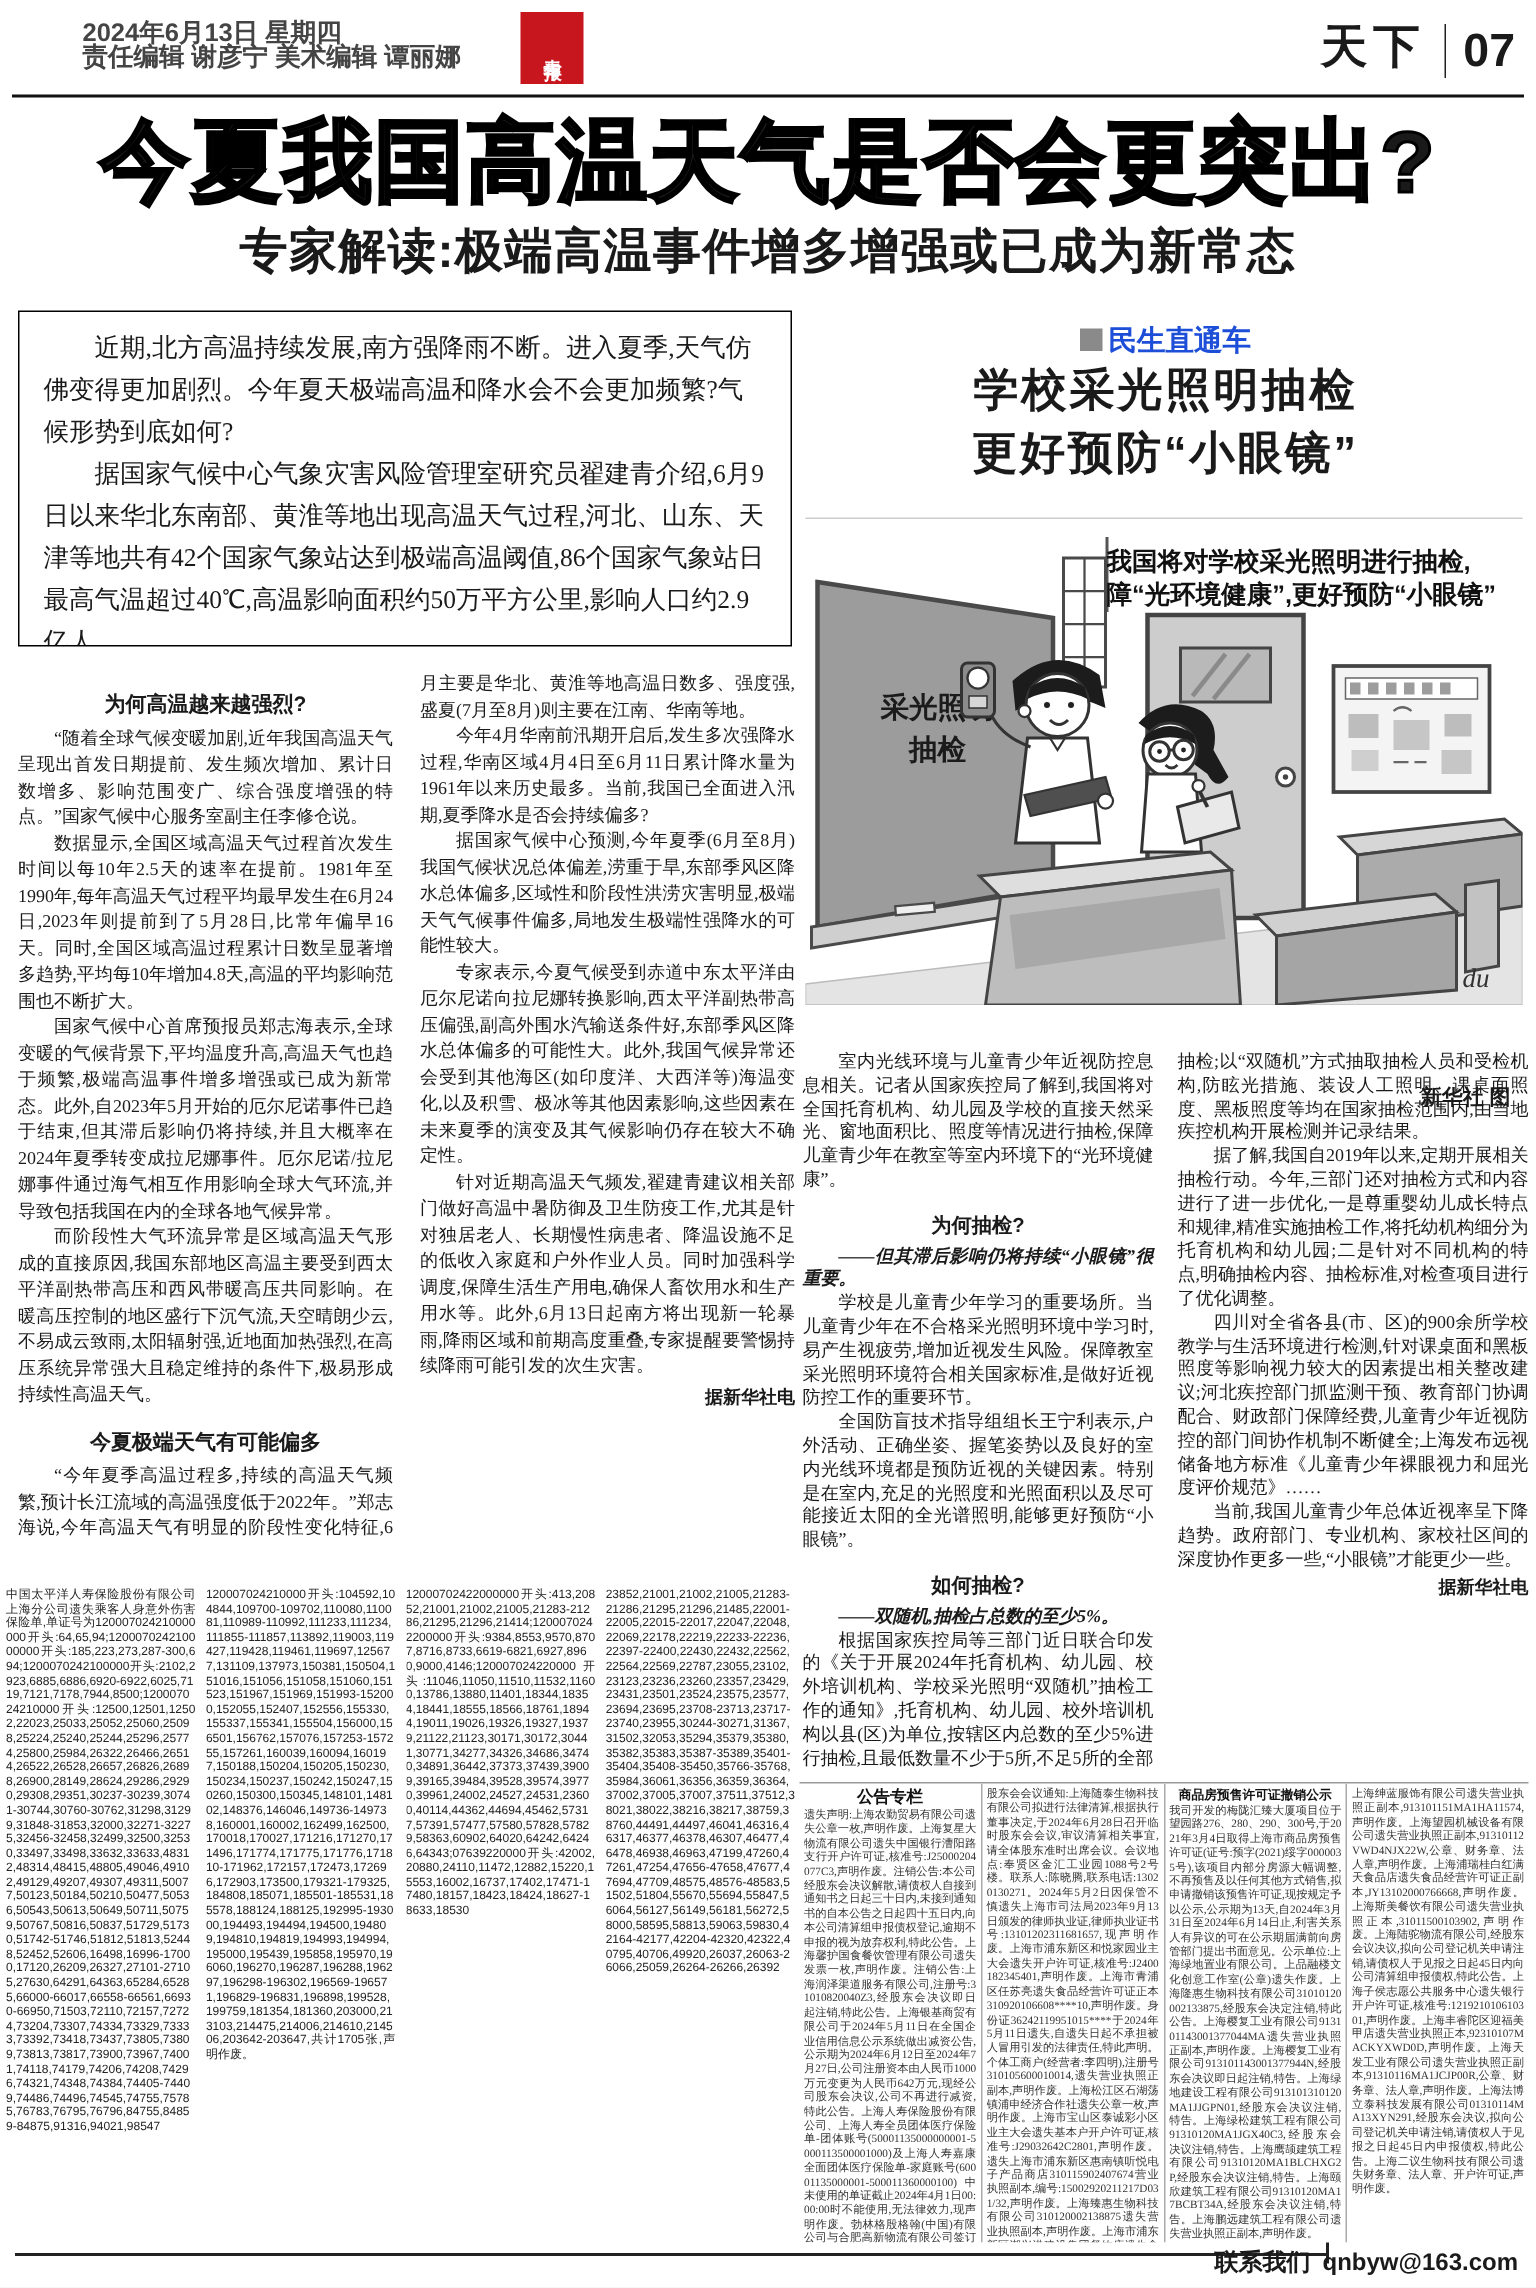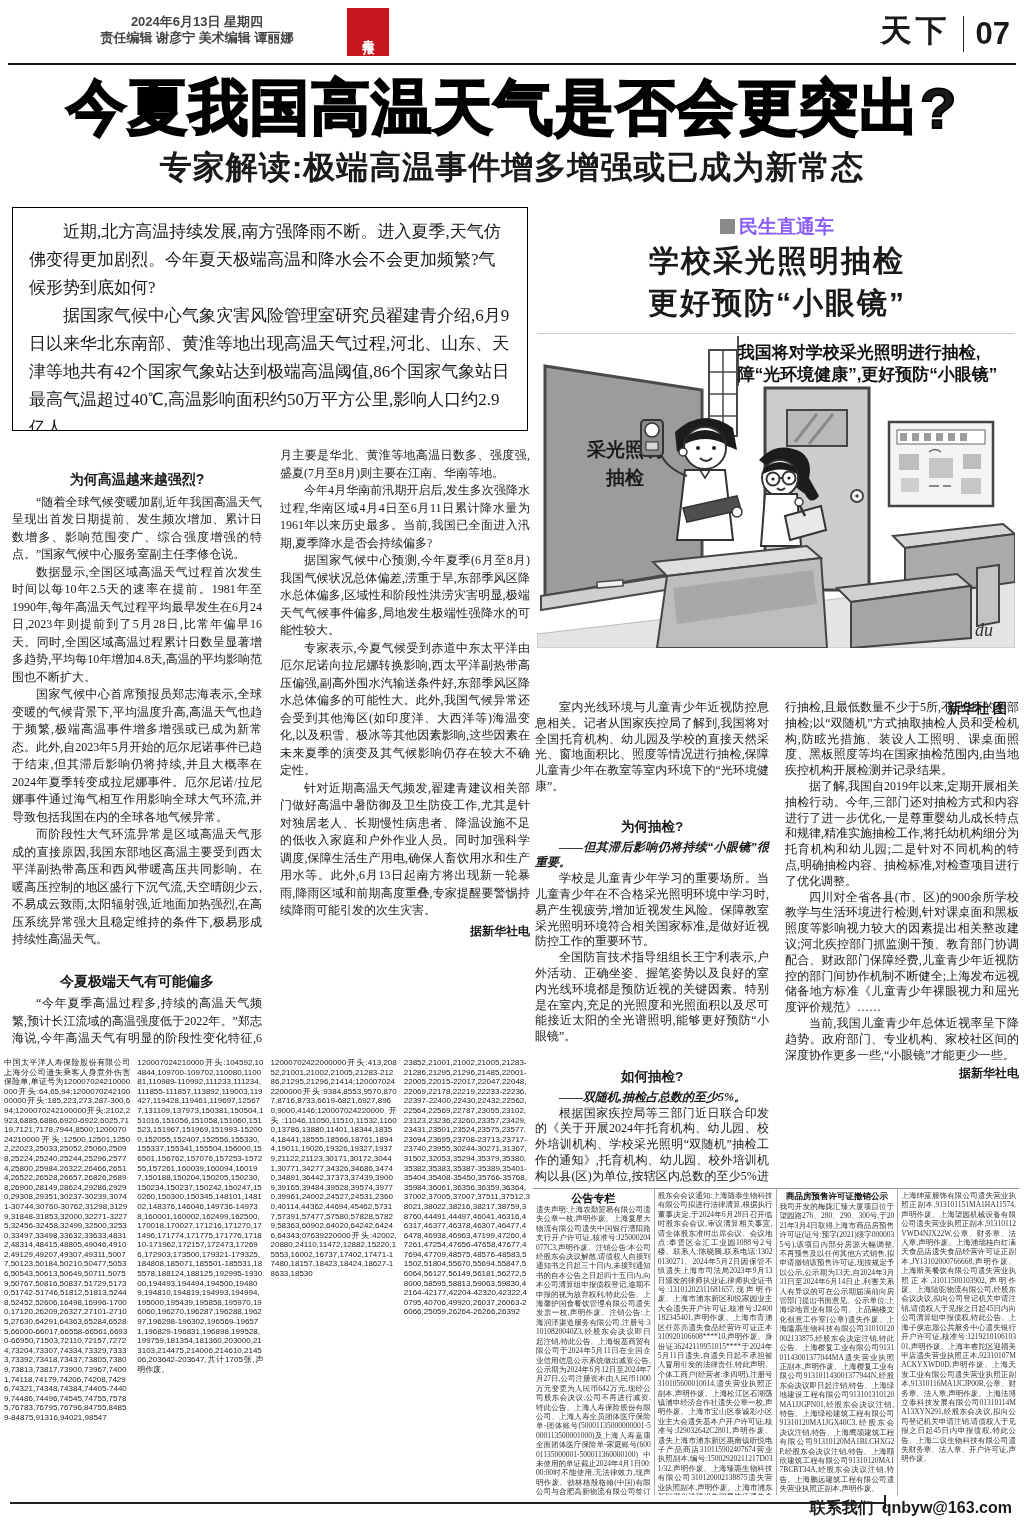--- a/index.html
+++ b/index.html
@@ -1,20 +1,20 @@
 <!DOCTYPE html>
 <html><head>
 <meta charset="utf-8">
 <style>
   html,body{margin:0;padding:0;background:#f2f2f2;}
   .page{position:relative;width:1024px;height:1525px;margin:0 auto;background:#ffffff;
         font-family:"Liberation Serif",serif;color:#1a1a1a;overflow:hidden;}
   
-  .mast-left{position:absolute;left:55px;top:14px;width:284px;text-align:center;
-             font-family:"Liberation Sans",sans-serif;font-size:13px;line-height:16px;color:#444;font-weight:bold;}
+  .mast-left{position:absolute;left:55px;top:14px;width:284px;text-align:left;
+             font-family:"Liberation Sans",sans-serif;font-size:17px;line-height:16px;color:#444;font-weight:bold;}
   .paper-logo{position:absolute;left:347px;top:8px;width:42px;height:48px;background:#c8161e;
               color:#fff;display:flex;align-items:center;justify-content:center;
               font-family:"Liberation Serif",serif;font-weight:bold;font-size:12px;
               writing-mode:vertical-rl;letter-spacing:2px;}
   .section-page{position:absolute;right:14px;top:10px;display:flex;align-items:flex-end;gap:12px;
                 font-family:"Liberation Sans",sans-serif;}
   .section-name{font-size:31px;font-weight:bold;letter-spacing:4px;}
   .sp-divider{width:1px;height:36px;background:#222;}
   .page-no{font-size:31px;font-weight:bold;}
   .top-rule{position:absolute;left:8px;right:8px;top:63px;border-top:2px solid #111;}
@@ -30,33 +30,33 @@
   .lead-box p{margin:0;text-indent:2em;}
   
   .left-cols{position:absolute;left:12px;top:447px;width:518px;height:603px;
              column-count:2;column-gap:18px;column-fill:auto;
              font-size:12px;line-height:17.5px;overflow:hidden;text-align:justify;}
   .right-cols{position:absolute;left:535px;top:700px;width:484px;height:486px;
              column-count:2;column-gap:16px;column-fill:auto;
              font-size:12px;line-height:15.8px;overflow:hidden;text-align:justify;}
   .left-cols p,.right-cols p{margin:0;text-indent:2em;}
   .left-cols .subhead,.right-cols .subhead{font-family:"Liberation Sans",sans-serif;
-      text-align:center;font-weight:bold;font-size:14px;text-indent:0;margin:24px 0 5px;}
+      text-align:center;font-weight:bold;font-size:14px;text-indent:0;margin:14px 0 5px;}
   .right-cols .subhead{font-size:13.5px;}
   .lede{font-style:italic;font-weight:bold;}
   .byline{text-align:right;font-weight:bold;font-family:"Liberation Sans",sans-serif;
           text-indent:0 !important;margin-top:3px !important;}
   
   .column-tag{position:absolute;left:535px;top:214px;width:484px;text-align:center;
-      font-family:"Liberation Sans",sans-serif;font-size:19px;font-weight:bold;color:#8b5cf6;}
+      font-family:"Liberation Sans",sans-serif;font-size:19px;font-weight:bold;color:#1d4ed8;}
   .column-tag .sq{display:inline-block;width:15px;height:15px;background:#8a8a8a;margin-right:4px;vertical-align:-1px;}
   .right-headline{position:absolute;left:535px;top:240px;width:484px;text-align:center;
       font-family:"Liberation Sans",sans-serif;font-size:30px;line-height:42px;font-weight:900;letter-spacing:2px;}
   
-  .cartoon{position:absolute;left:537px;top:333px;width:478px;border-top:1px solid #ccc;padding-top:2px;}
+  .cartoon{position:absolute;left:537px;top:345px;width:478px;border-top:1px solid #ccc;padding-top:12px;}
   .cartoon-credit{text-align:right;font-family:"Liberation Sans",sans-serif;
       font-size:14px;font-weight:bold;padding:4px 8px 0 0;margin-top:44px;}
   
   .numbers{position:absolute;left:4px;top:1058px;width:526px;height:462px;display:flex;gap:7px;overflow:hidden;}
   .numbers .ncol{flex:1;font-family:"Liberation Sans",sans-serif;font-size:8px;line-height:9.6px;
       color:#222;word-break:break-all;text-align:justify;overflow:hidden;}
   .ads{position:absolute;left:533px;top:1188px;width:486px;height:306px;display:flex;overflow:hidden;
        border-top:1px solid #999;}
   .ads .acol{flex:1;padding:2px 3px;font-size:7.5px;line-height:9.4px;color:#333;
       word-break:break-all;text-align:justify;overflow:hidden;}

